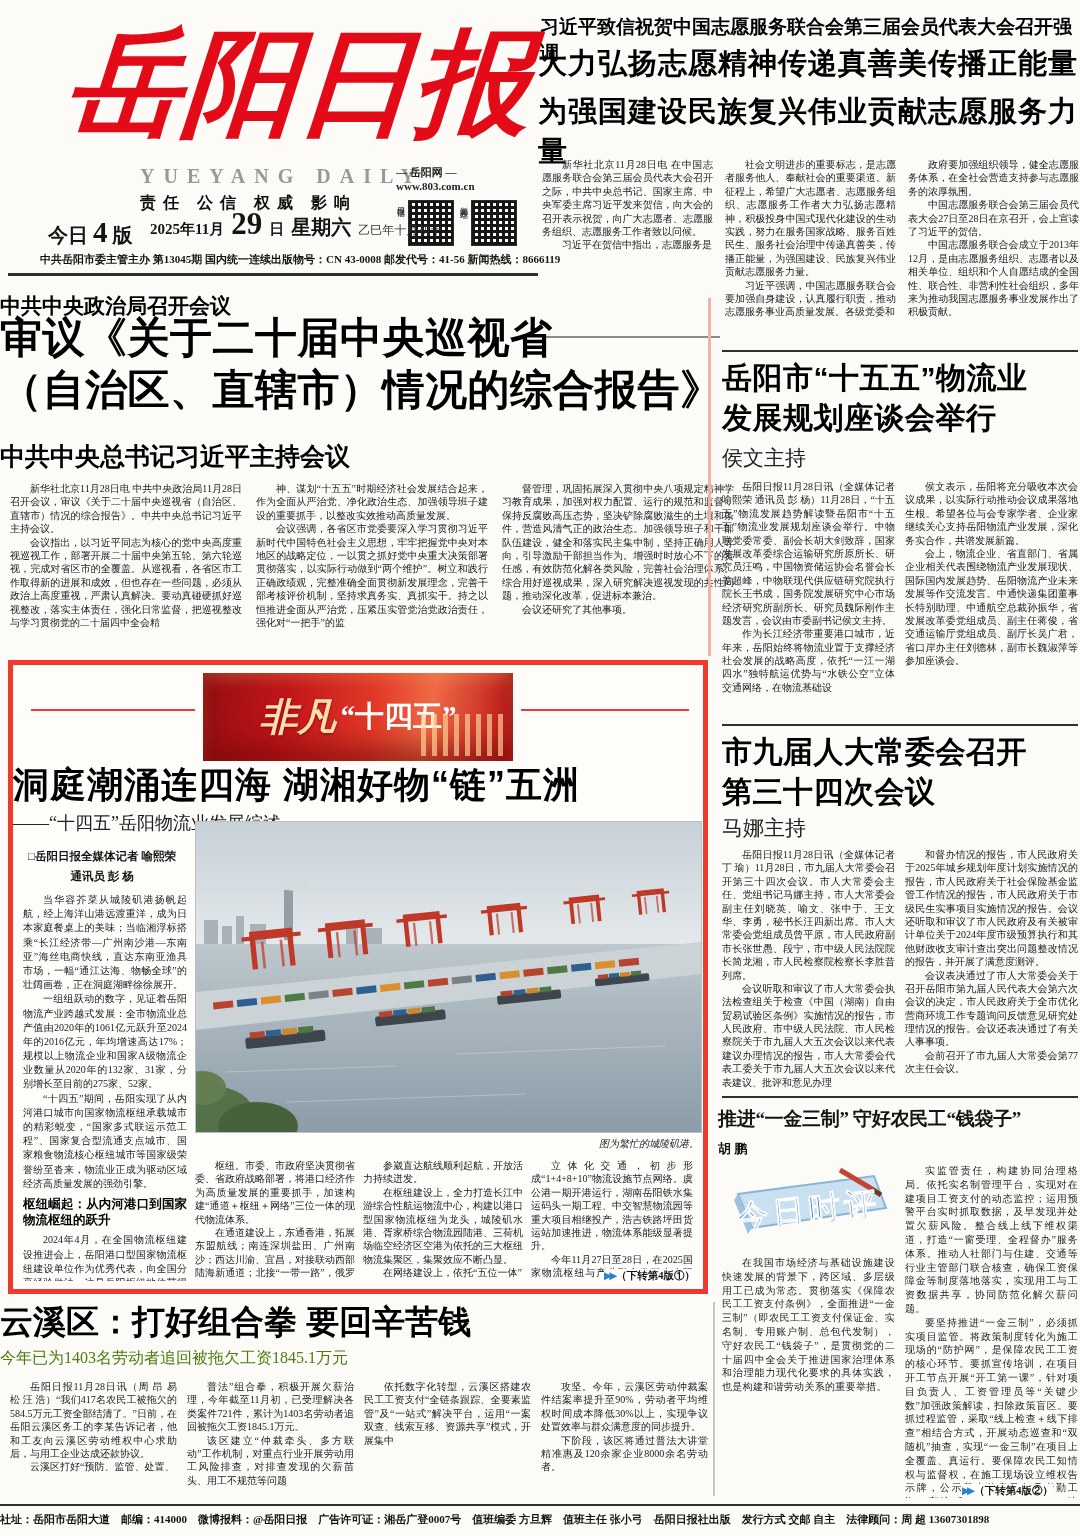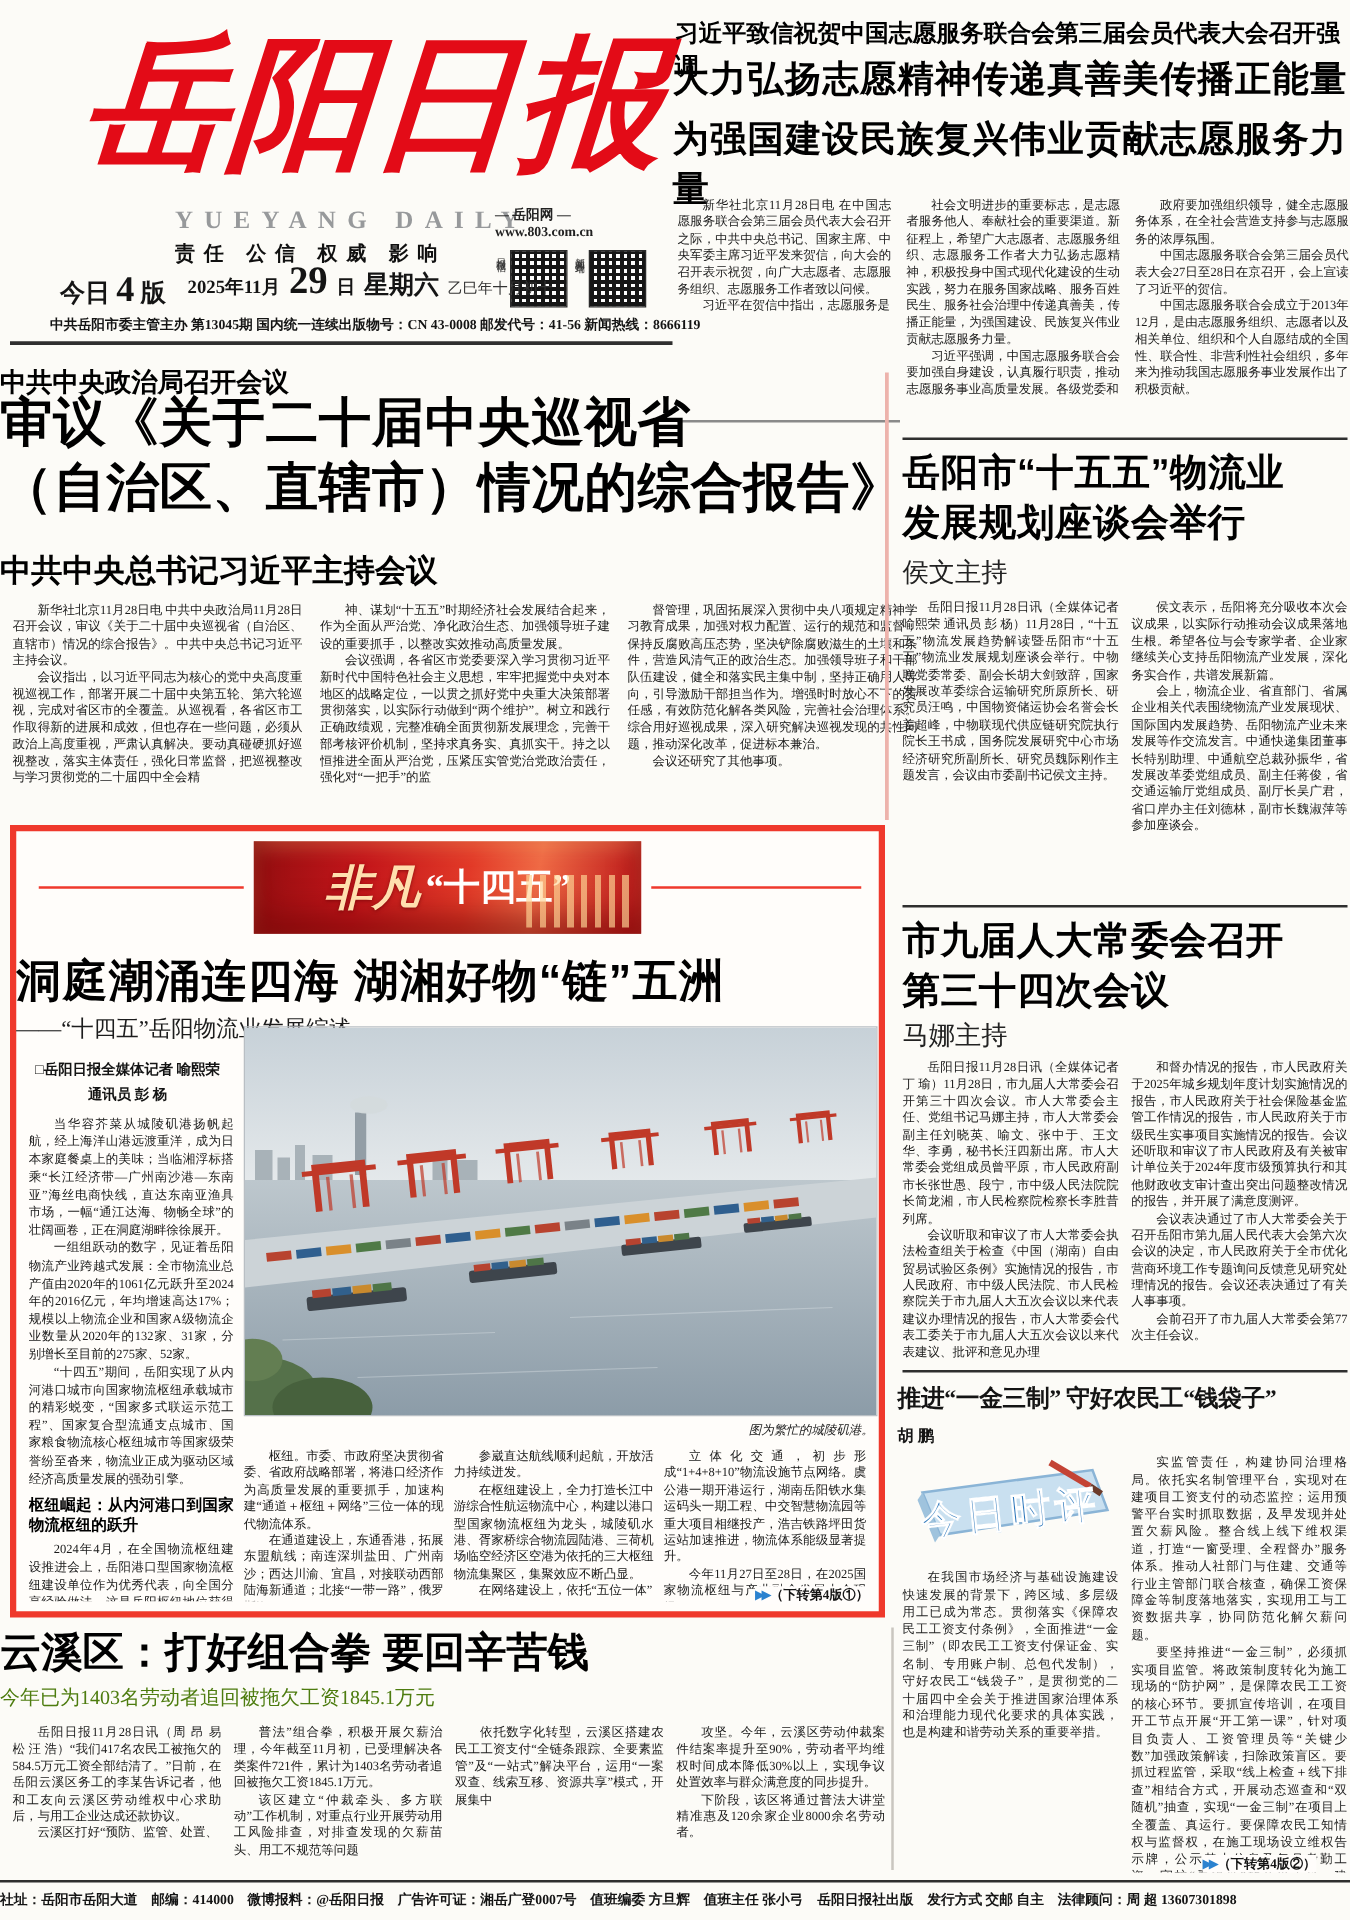--- a/index.html
+++ b/index.html
@@ -142,20 +142,21 @@
   </div>
   <div class="abs vrule-pink" style="left:708px;top:298px;width:3px;height:358px"></div>
 
   <div class="abs rule" style="left:722px;top:350px;width:356px;height:2px"></div>
   <div class="abs h-black rc-h" style="left:722px;top:358px;width:358px">岳阳市“十五五”物流业</div>
   <div class="abs h-black rc-h" style="left:722px;top:398px;width:358px">发展规划座谈会举行</div>
   <div class="abs rc-byline" style="left:722px;top:444px">侯文主持</div>
   <div class="abs cols" style="left:722px;top:480px;width:356px;height:238px;gap:10px">
     <div class="bodytxt" style="width:173px">
       <p>岳阳日报11月28日讯（全媒体记者 喻熙荣 通讯员 彭 杨）11月28日，“十五五”物流发展趋势解读暨岳阳市“十五五”物流业发展规划座谈会举行。中物联党委常委、副会长胡大剑致辞，国家发展改革委综合运输研究所原所长、研究员汪鸣，中国物资储运协会名誉会长姜超峰，中物联现代供应链研究院执行院长王书成，国务院发展研究中心市场经济研究所副所长、研究员魏际刚作主题发言，会议由市委副书记侯文主持。</p>
+      <p>作为长江经济带重要港口城市，近年来，岳阳始终将物流业置于支撑经济社会发展的战略高度，依托“一江一湖四水”独特航运优势与“水铁公空”立体交通网络，在物流基础设</p>
     </div>
     <div class="bodytxt" style="width:173px">
       <p>侯文表示，岳阳将充分吸收本次会议成果，以实际行动推动会议成果落地生根。希望各位与会专家学者、企业家继续关心支持岳阳物流产业发展，深化务实合作，共谱发展新篇。</p>
       <p>会上，物流企业、省直部门、省属企业相关代表围绕物流产业发展现状、国际国内发展趋势、岳阳物流产业未来发展等作交流发言。中通快递集团董事长特别助理、中通航空总裁孙振华，省发展改革委党组成员、副主任蒋俊，省交通运输厅党组成员、副厅长吴广君，省口岸办主任刘德林，副市长魏淑萍等参加座谈会。</p>
     </div>
   </div>
 
   <div class="abs rule" style="left:722px;top:724px;width:356px;height:2px"></div>
   <div class="abs h-black rc-h" style="left:722px;top:732px;width:358px">市九届人大常委会召开</div>
   <div class="abs h-black rc-h" style="left:722px;top:772px;width:358px">第三十四次会议</div>
@@ -192,21 +193,21 @@
   </div>
   <div class="abs bodytxt fs-txt" style="left:905px;top:1164px;width:173px;height:334px;line-height:1.38">
     <p>实监管责任，构建协同治理格局。依托实名制管理平台，实现对在建项目工资支付的动态监控；运用预警平台实时抓取数据，及早发现并处置欠薪风险。整合线上线下维权渠道，打造“一窗受理、全程督办”服务体系。推动人社部门与住建、交通等行业主管部门联合核查，确保工资保障金等制度落地落实，实现用工与工资数据共享，协同防范化解欠薪问题。</p>
     <p>要坚持推进“一金三制”，必须抓实项目监管。将政策制度转化为施工现场的“防护网”，是保障农民工工资的核心环节。要抓宣传培训，在项目开工节点开展“开工第一课”，针对项目负责人、工资管理员等“关键少数”加强政策解读，扫除政策盲区。要抓过程监管，采取“线上检查＋线下排查”相结合方式，开展动态巡查和“双随机”抽查，实现“一金三制”在项目上全覆盖、真运行。要保障农民工知情权与监督权，在施工现场设立维权告示牌，公示基本信息及每月考勤工资，守护“看得见”的公平正义。建立“问题清单＋整改台账”销号机制，做到问题不解决不松劲，形成监管闭环。</p>
   </div>
   <div class="abs jump" style="left:962px;top:1484px">
     <span class="arr">▶▶</span><span>（下转第4版②）</span>
   </div>
 
   <div class="abs redbox" style="left:8px;top:660px;width:700px;height:634px">
-    <div class="banner" style="left:190px;top:8px;width:310px;height:74px">
+    <div class="banner" style="left:190px;top:8px;width:310px;height:88px">
       <span class="banner-script">非凡</span>
       <span class="banner-rest">“十四五”</span>
       <span class="banner-sky"></span>
     </div>
     <div class="abs redline" style="left:18px;top:44px;width:164px"></div>
     <div class="abs redline" style="left:508px;top:44px;width:168px"></div>
 
     <div class="abs ctr h-black fb-h" style="left:0;top:96px;width:656px">洞庭潮涌连四海  湖湘好物“链”五洲</div>
     <div class="abs ctr fb-sub" style="left:0;top:146px;width:690px">——“十四五”岳阳物流业发展综述</div>
 

